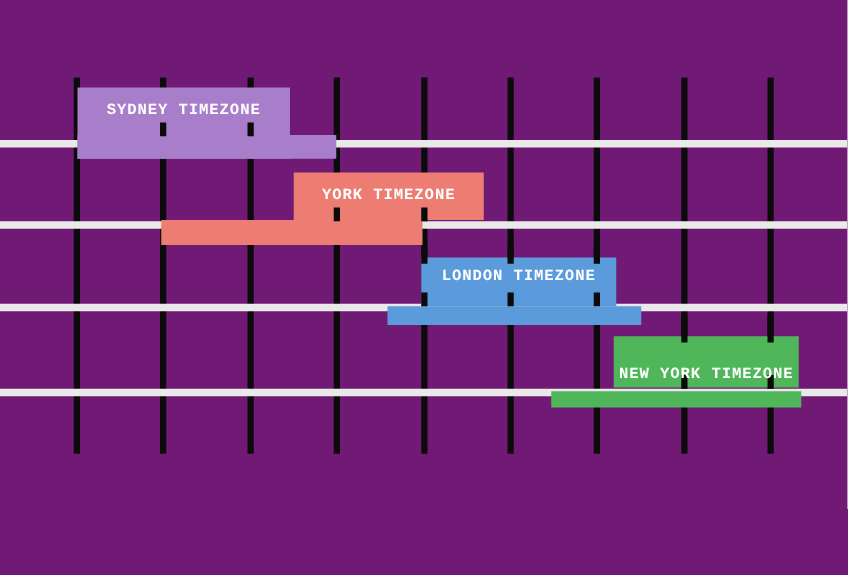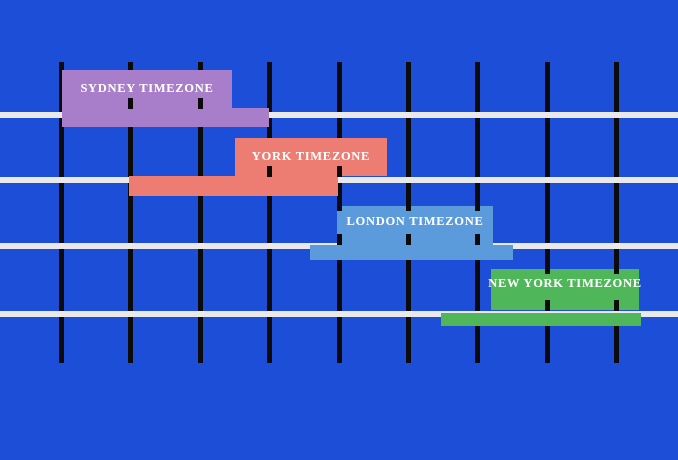--- a/index.html
+++ b/index.html
@@ -4,23 +4,23 @@
 <style>
   html, body {
     margin: 0;
     padding: 0;
     background: #ffffff;
   }
   .stage {
     position: relative;
     width: 678px;
     height: 460px;
-    background: #1d4ed8;
+    background: #701a75;
     overflow: hidden;
-    font-family: Liberation Serif, serif;
+    font-family: Liberation Mono, monospace;
   }
   .abs { position: absolute; }
   .bar-label {
     position: absolute;
     transform: translate(-50%, -50%);
     color: #ffffff;
     font-weight: 700;
     font-size: 12.5px;
     letter-spacing: 0.7px;
     white-space: nowrap;
@@ -62,14 +62,14 @@
     <div class="abs" style="left: 337px; top: 234px; width: 5px; height: 11px; background: rgb(11, 11, 11); z-index: 6;"></div>
     <div class="abs" style="left: 406px; top: 234px; width: 5px; height: 11px; background: rgb(11, 11, 11); z-index: 6;"></div>
     <div class="abs" style="left: 475px; top: 234px; width: 5px; height: 11px; background: rgb(11, 11, 11); z-index: 6;"></div>
     <div class="bar-label" style="left: 415px; top: 221px;">LONDON TIMEZONE</div>
     <div class="abs" style="left: 491px; top: 269px; width: 148px; height: 41px; background: rgb(79, 183, 90); z-index: 3;"></div>
     <div class="abs" style="left: 441px; top: 313px; width: 200px; height: 13px; background: rgb(79, 183, 90); z-index: 4;"></div>
     <div class="abs" style="left: 545px; top: 252px; width: 5px; height: 22px; background: rgb(11, 11, 11); z-index: 5;"></div>
     <div class="abs" style="left: 614px; top: 252px; width: 5px; height: 22px; background: rgb(11, 11, 11); z-index: 5;"></div>
     <div class="abs" style="left: 545px; top: 300px; width: 5px; height: 11px; background: rgb(11, 11, 11); z-index: 6;"></div>
     <div class="abs" style="left: 614px; top: 300px; width: 5px; height: 11px; background: rgb(11, 11, 11); z-index: 6;"></div>
-    <div class="bar-label" style="left: 565px; top: 283px;">NEW YORK TIMEZONE</div>
+    <div class="bar-label" style="left: 565px; top: 299px;">NEW YORK TIMEZONE</div>
   </div>
 
 </body></html>

